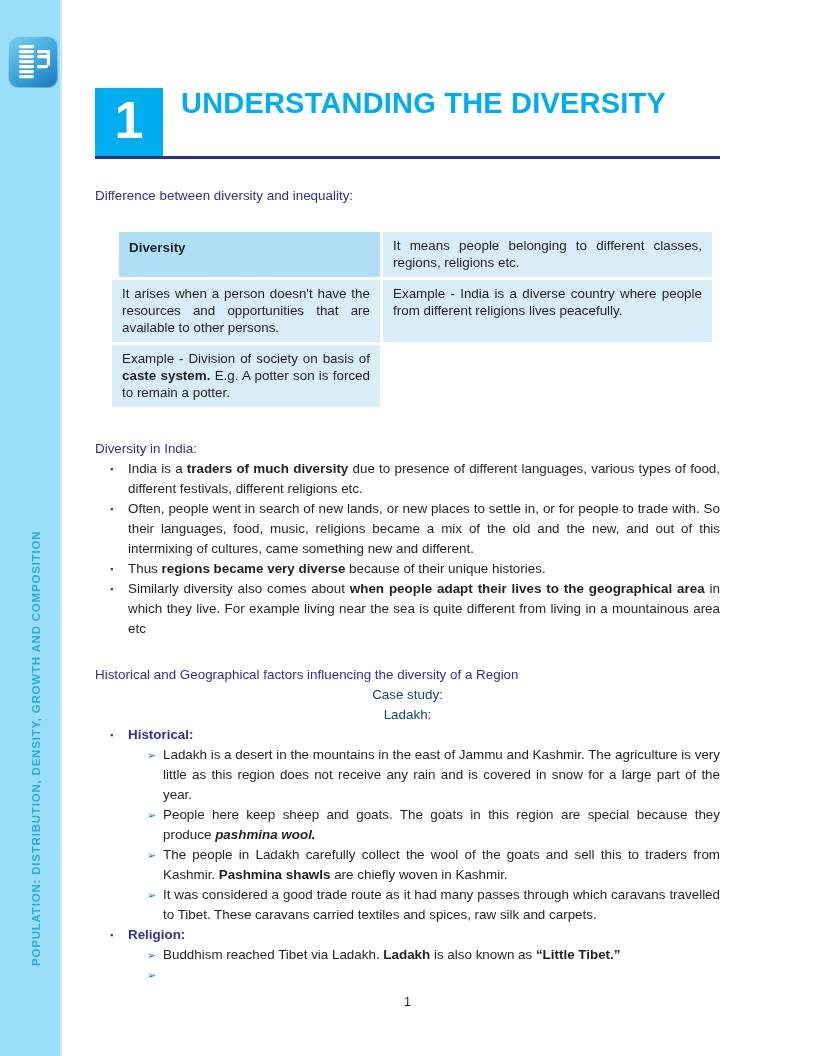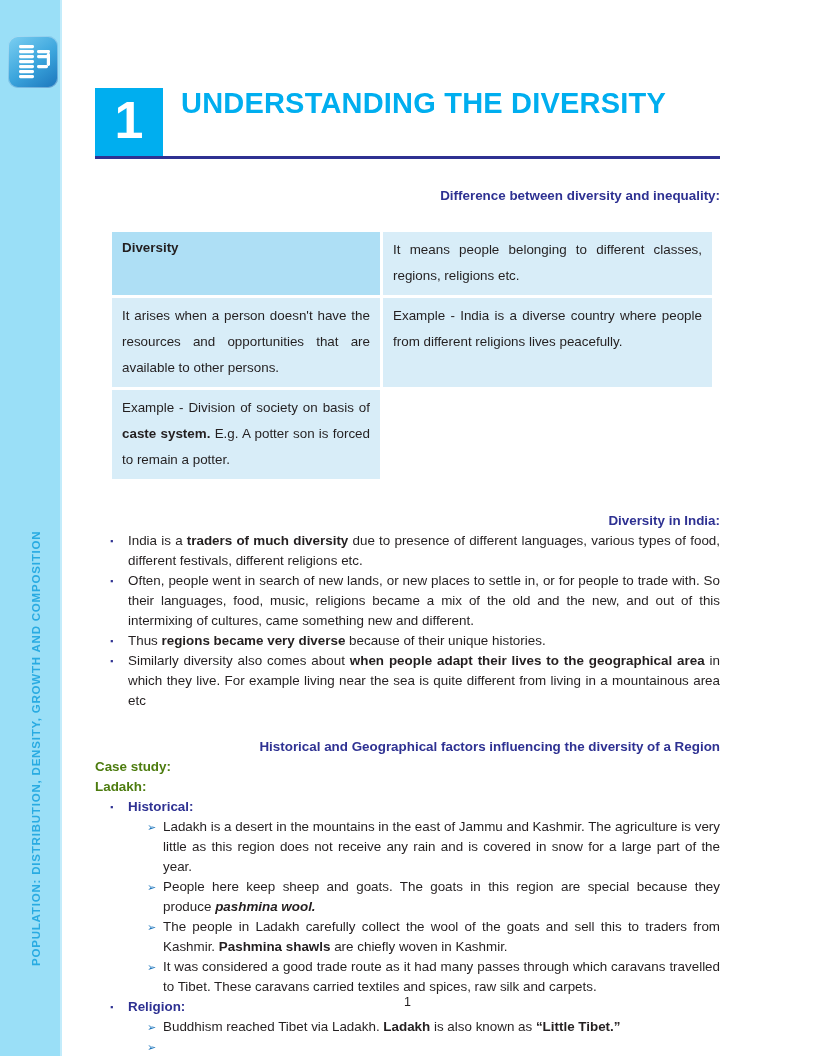--- a/index.html
+++ b/index.html
@@ -32,32 +32,32 @@
   }
   .chapter-num { color:#fff; font-size:52px; font-weight:bold; line-height:1; padding-bottom:4px; }
   .page-title {
     position:absolute; left:181px; top:87px; width:540px;
     color:#00AEEF; font-size:29px; font-weight:bold; letter-spacing:0.2px;
   }
   .rule { position:absolute; left:95px; top:156px; width:625px; height:3px; background:#2E3192; }
   
   .content { position:absolute; left:95px; top:183px; width:625px; font-size:13.4px; line-height:20px; }
   .para { text-align:justify; }
-  .navy { color:#4d7c0f; font-weight:bold; }
-  .sechead { color:#2E3192; font-weight:bold; margin-top:3px;text-align:right; }
+  .navy { color:#0c4a6e; font-weight:normal;text-align:center; }
+  .sechead { color:#2E3192; font-weight:normal; margin-top:3px; }
   
   .ctable {
     margin:26px 0 0 17px; width:600px;
     display:grid; grid-template-columns:268px 329px; gap:3px;
   }
   .ctable .th {
-    background:#AEDFF5; font-weight:bold; padding:6px 10px 5px 10px; color:#231F20;
+    background:#AEDFF5; font-weight:bold; padding:6px 10px 5px 10px; color:#231F20;margin-left:7px;
   }
   .ctable .td {
-    background:#D8EDF8; padding:5px 10px 6px 10px; text-align:justify; line-height:26px;
+    background:#D8EDF8; padding:5px 10px 6px 10px; text-align:justify; line-height:17px;
   }
   
   .section-gap1 { margin-top:32px; }
   .section-gap2 { margin-top:26px; }
   .bullet { position:relative; padding-left:33px; text-align:justify; }
   .bullet .mark {
     position:absolute; left:15px; top:0; font-size:9px; color:#2E3192; line-height:20px;
   }
   .sub { position:relative; padding-left:68px; text-align:justify; }
   .sub .amark {

